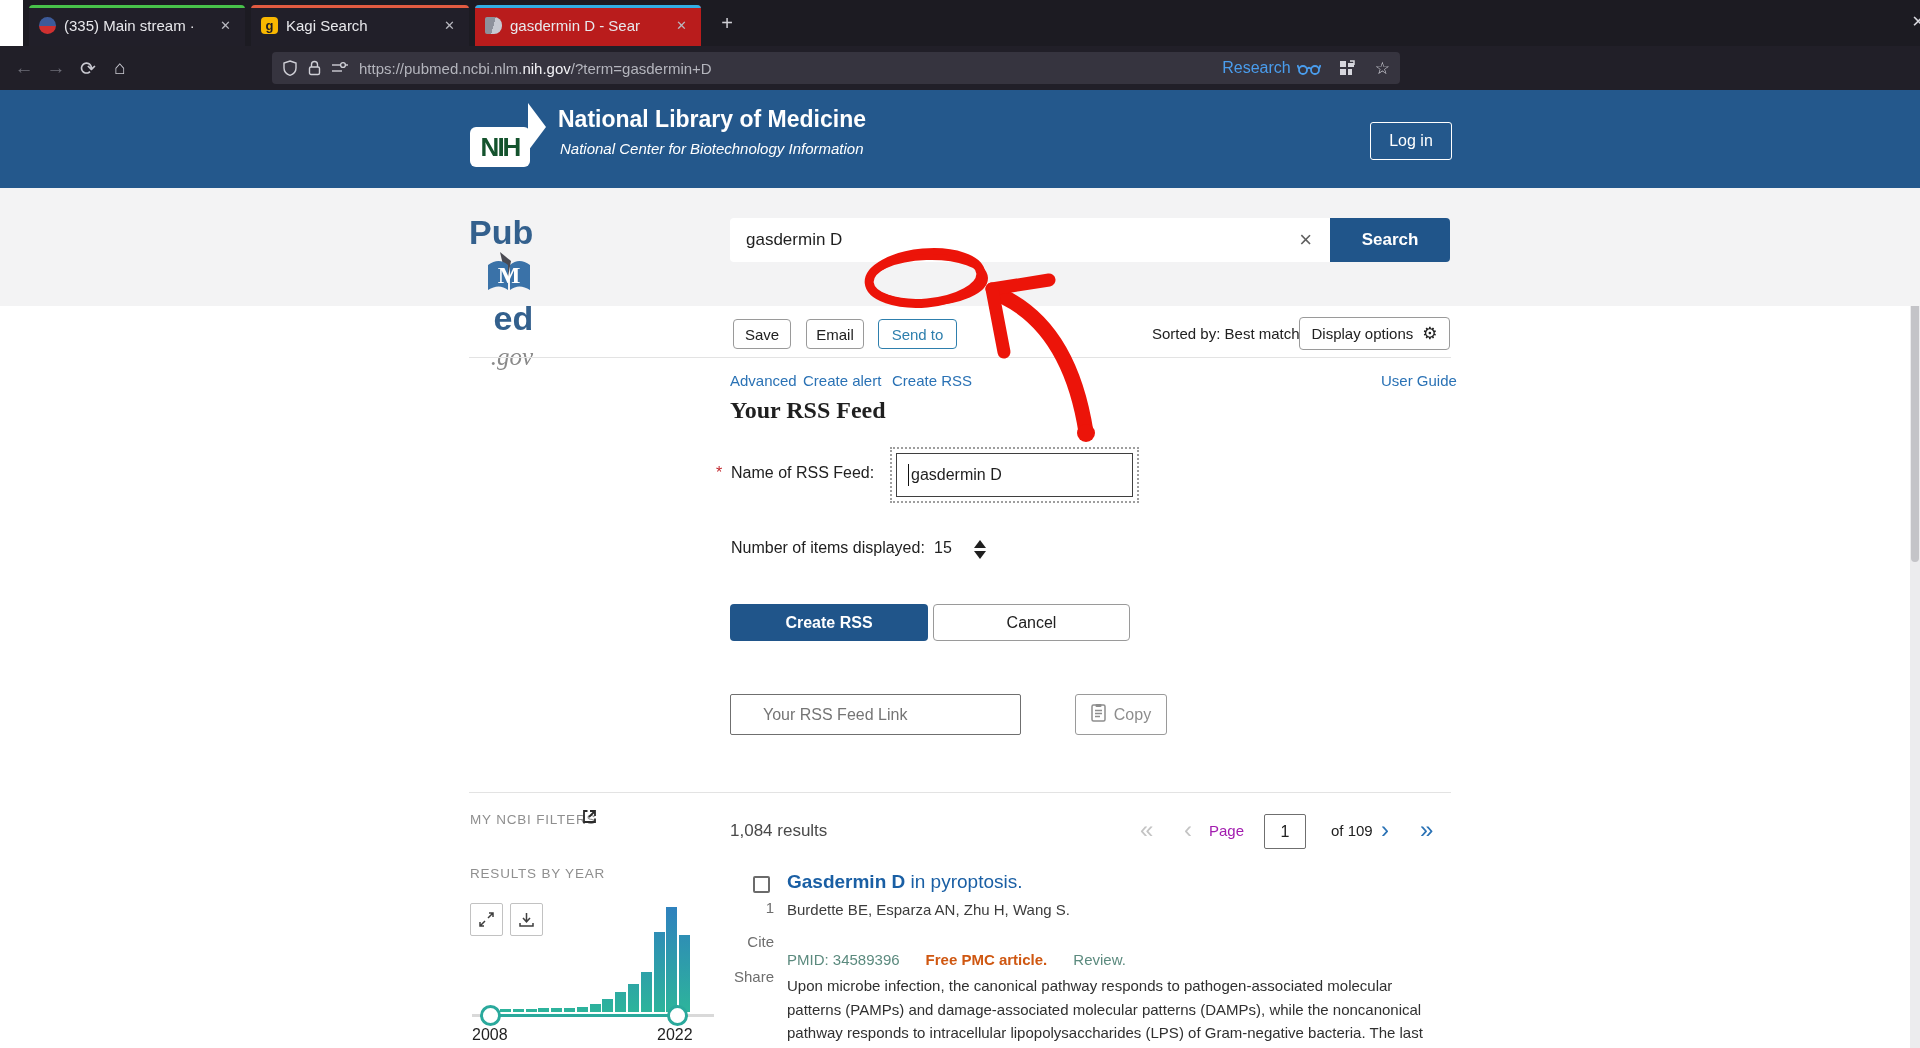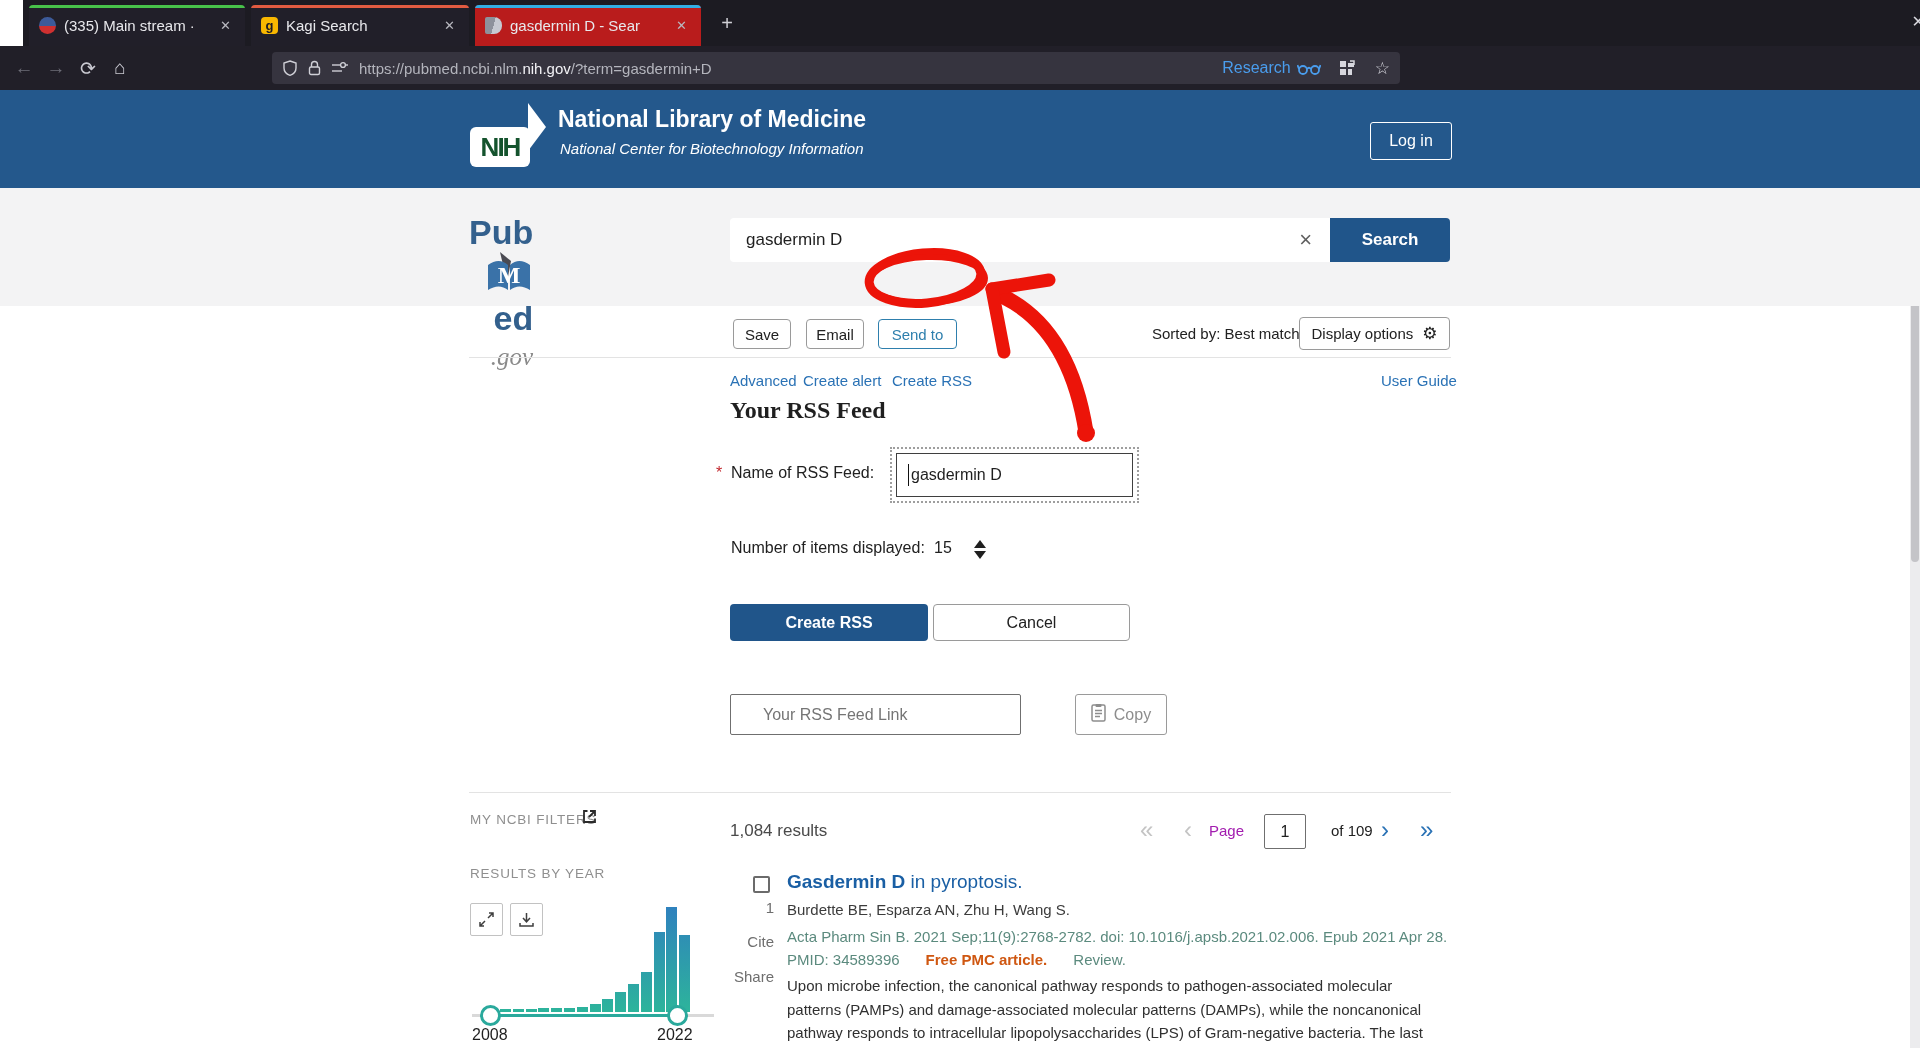--- a/index.html
+++ b/index.html
@@ -378,21 +378,20 @@
     <span id="of-label">of 109</span>
     <span class="pag-ch on" style="left:1381px;">›</span>
     <span class="pag-ch on" style="left:1420px;">»</span>
 
     <div id="checkbox"></div>
     <span class="gutter" style="top:809px;">1</span>
     <span class="gutter" style="top:843px;">Cite</span>
     <span class="gutter" style="top:878px;">Share</span>
     <div id="art-title"><b>Gasdermin D</b><span> in pyroptosis.</span></div>
     <div id="art-authors">Burdette BE, Esparza AN, Zhu H, Wang S.</div>
-    <div id="art-citation">Acta Pharm Sin B. 2021 Sep;11(9):2768-2782. doi: 10.1016/j.apsb.2021.02.006. Epub 2021 Apr 28.</div>
     <div id="pmid-row">
       <span class="teal">PMID: 34589396</span>
       <span class="orange">Free PMC article.</span>
       <span class="teal">Review.</span>
     </div>
     <div id="art-snippet">Upon microbe infection, the canonical pathway responds to pathogen-associated molecular patterns (PAMPs) and damage-associated molecular patterns (DAMPs), while the noncanonical pathway responds to intracellular lipopolysaccharides (LPS) of Gram-negative bacteria. The last step o …</div>
   </div>
 
   <svg id="annotation" width="1920" height="1048" viewBox="0 0 1920 1048">
     <g>

